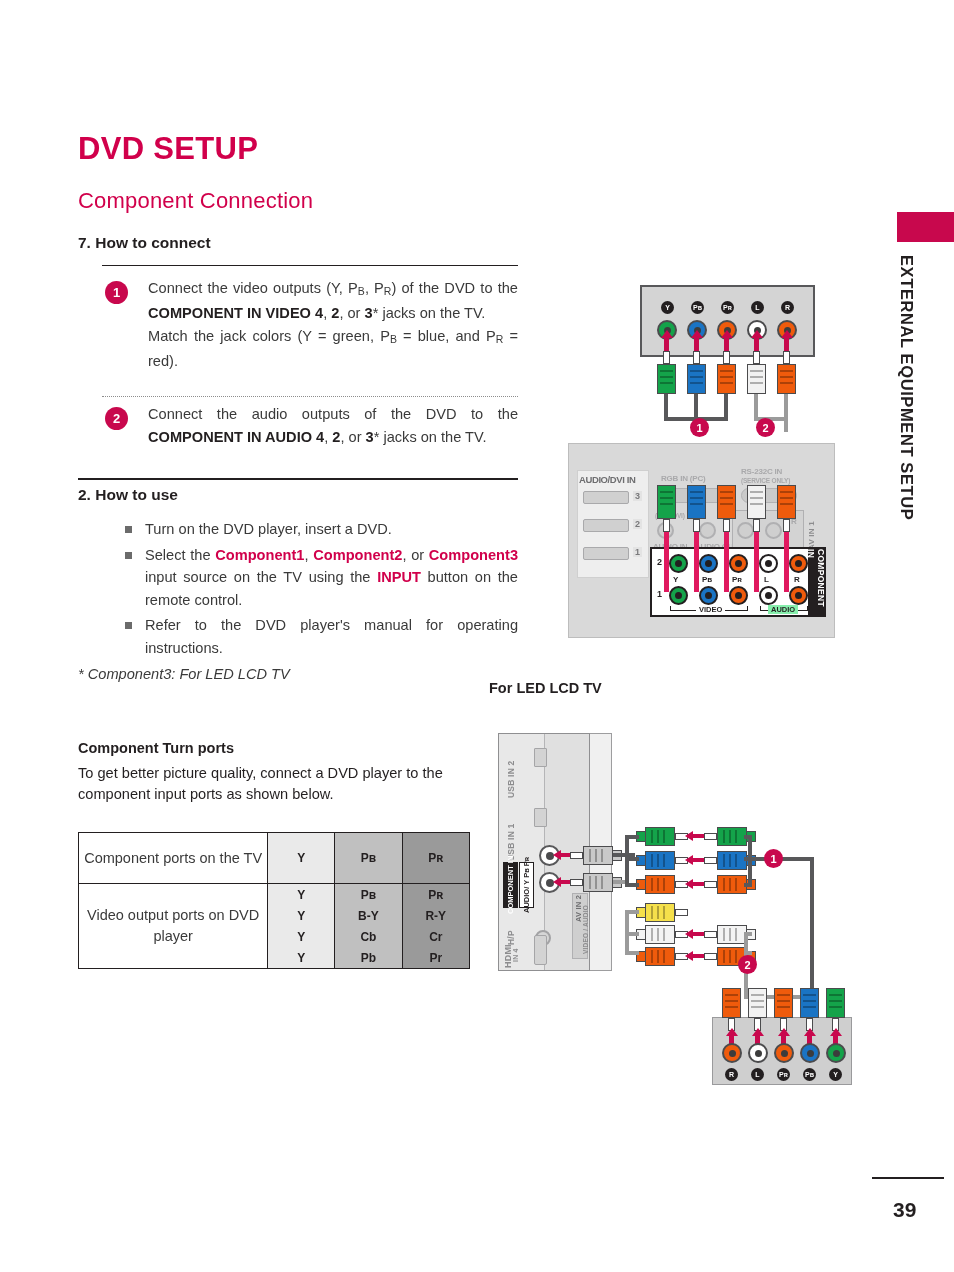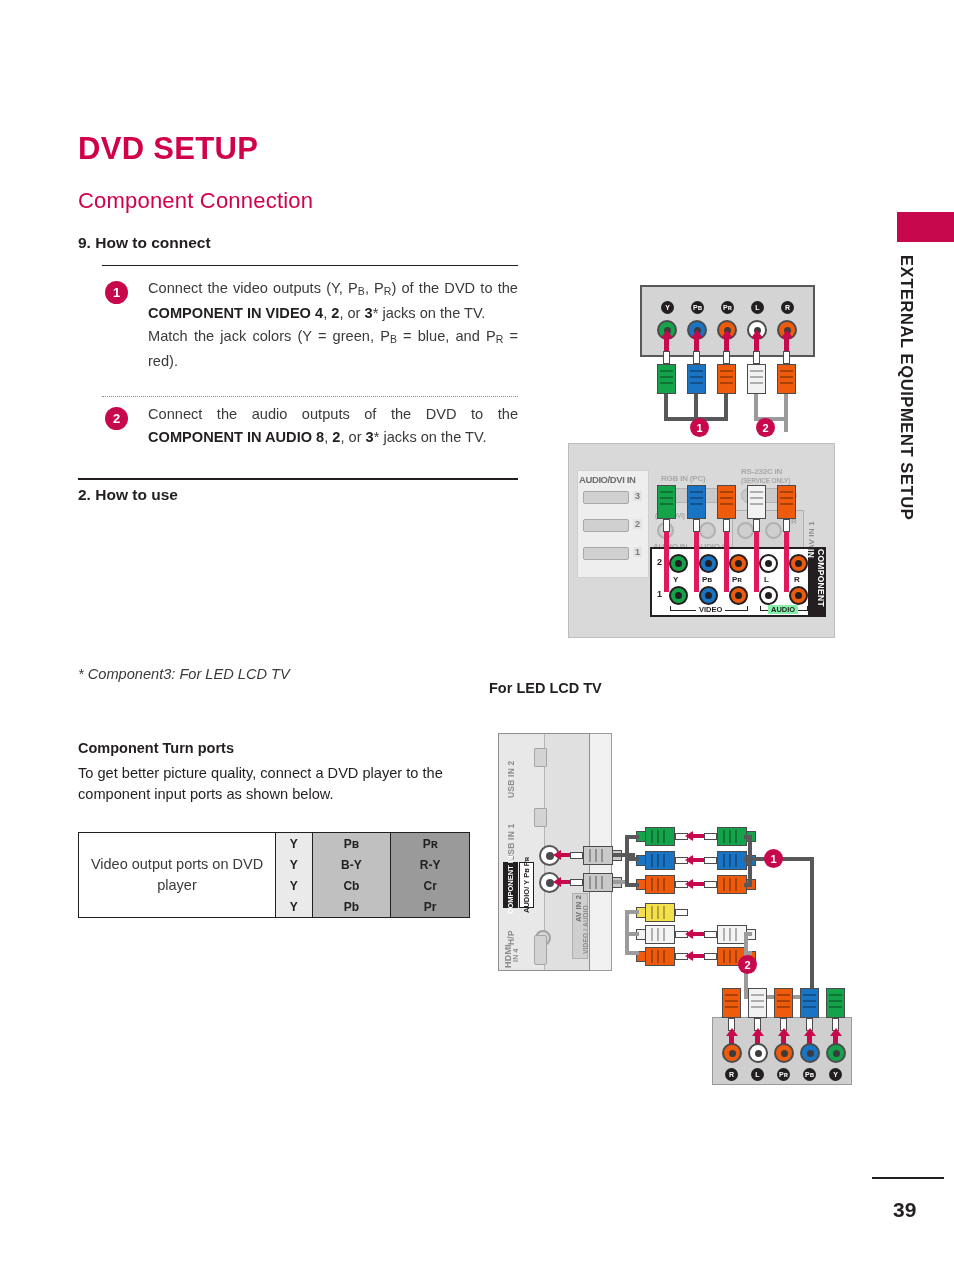--- a/index.html
+++ b/index.html
@@ -653,44 +653,53 @@
   }
 </style>
 </head>
 <body>
 
 <div class="side-tab-block"></div>
 <div class="side-tab-text">EXTERNAL EQUIPMENT SETUP</div>
 
 <div class="h-dvd">DVD SETUP</div>
 <div class="h-component">Component Connection</div>
-<div class="h-how-connect">9. How to connect</div>
+<div class="h-how-connect">7. How to connect</div>
 <div class="rule rule-1"></div>
 
 <div class="step-badge badge-1">1</div>
 <div class="step-body step-body-1">Connect the video outputs (Y, P<sub>B</sub>, P<sub>R</sub>)  of the DVD to the <b>COMPONENT IN VIDEO 4</b>, <b>2</b>, or <b>3</b>* jacks on the TV.<br>Match the jack colors (Y = green, P<sub>B</sub> = blue, and P<sub>R</sub> = red).</div>
 
 <div class="rule-dotted"></div>
 
 <div class="step-badge badge-2">2</div>
-<div class="step-body step-body-2">Connect the audio outputs of the DVD to the <b>COMPONENT IN AUDIO 8</b>, <b>2</b>, or <b>3</b>* jacks on the TV.</div>
+<div class="step-body step-body-2">Connect the audio outputs of the DVD to the <b>COMPONENT IN AUDIO 4</b>, <b>2</b>, or <b>3</b>* jacks on the TV.</div>
 
 <div class="rule rule-2"></div>
 <div class="h-how-use">2. How to use</div>
 
 <div class="bullets">
+  <div class="bullet-row">Turn on the DVD player, insert a DVD.</div>
+  <div class="bullet-row">Select the <span class="pink">Component1</span>, <span class="pink">Component2</span>, or <span class="pink">Component3</span> input source on the TV using the <span class="pink">INPUT</span> button on the remote control.</div>
+  <div class="bullet-row">Refer to the DVD player's manual for operating instructions.</div>
 </div>
 
 <div class="footnote">* Component3: For LED LCD TV</div>
 
 <div class="cip-title">Component Turn ports</div>
 <div class="cip-desc">To get better picture quality, connect a DVD player to the component input ports as shown below.</div>
 
 <table class="port-table">
   <tbody>
+      <tr>
+    <td class="pt-label" rowspan="1">Component ports on the TV</td>
+    <td class="pt-y" style="height:48px;width:68px;">Y</td>
+    <td class="pt-pb" style="width:68px;">Pʙ</td>
+    <td class="pt-pr" style="width:68px;">Pʀ</td>
+  </tr>
   <tr>
     <td class="pt-label">Video output ports on DVD player</td>
     <td class="pt-y cellwrap">
       <table class="inner-tbl">
         <tbody>
               <tr>
                 <td>Y</td>
               </tr>
         <tr>
                 <td>Y</td>

